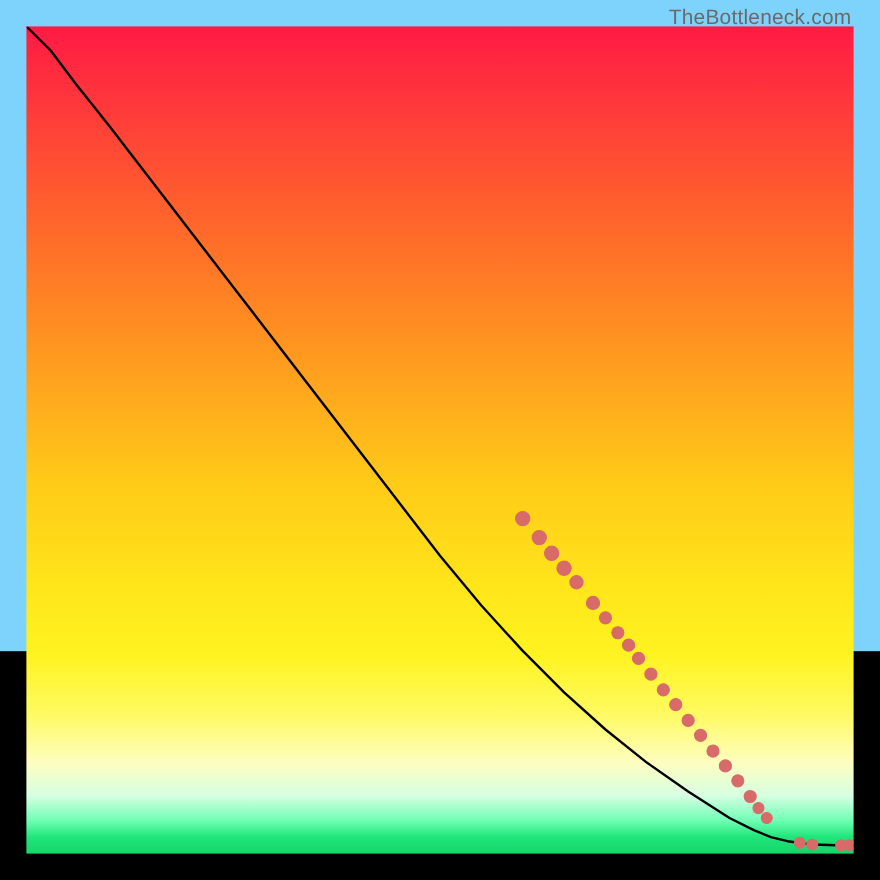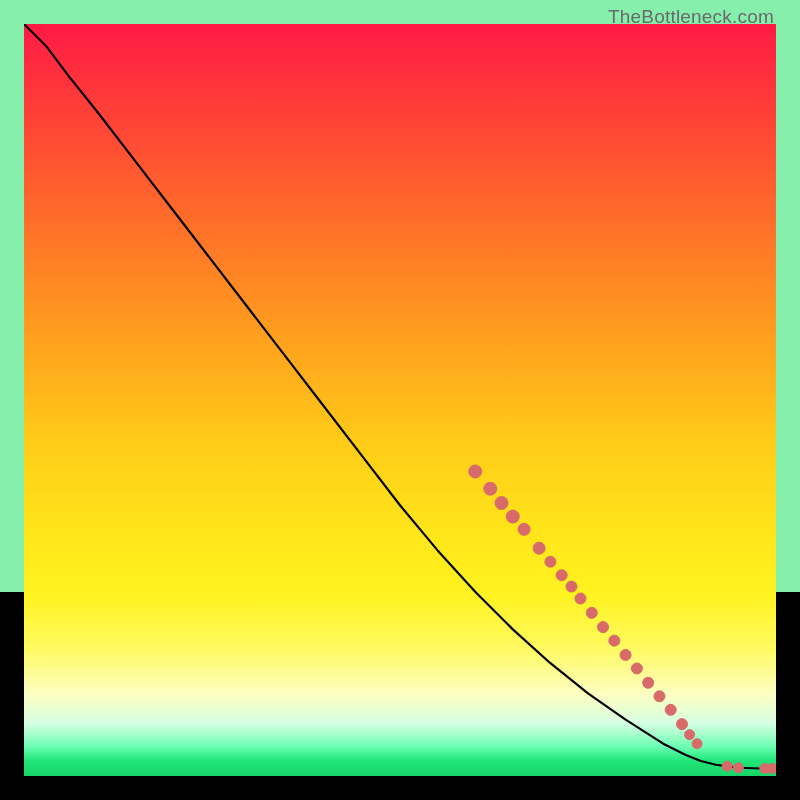--- a/index.html
+++ b/index.html
@@ -10,21 +10,21 @@
     background: #000;
     overflow: hidden;
     font-family: Arial, Helvetica, sans-serif;
   }
   .frame {
     position: absolute;
     left: 0;
     top: 0;
     width: 800px;
     height: 592px;
-    background: #86efac;
+    background: #7dd3fc;
   }
   .plot {
     position: absolute;
     left: 24px;
     top: 24px;
     width: 752px;
     height: 752px;
     overflow: hidden;
     background: linear-gradient(
       to bottom,

